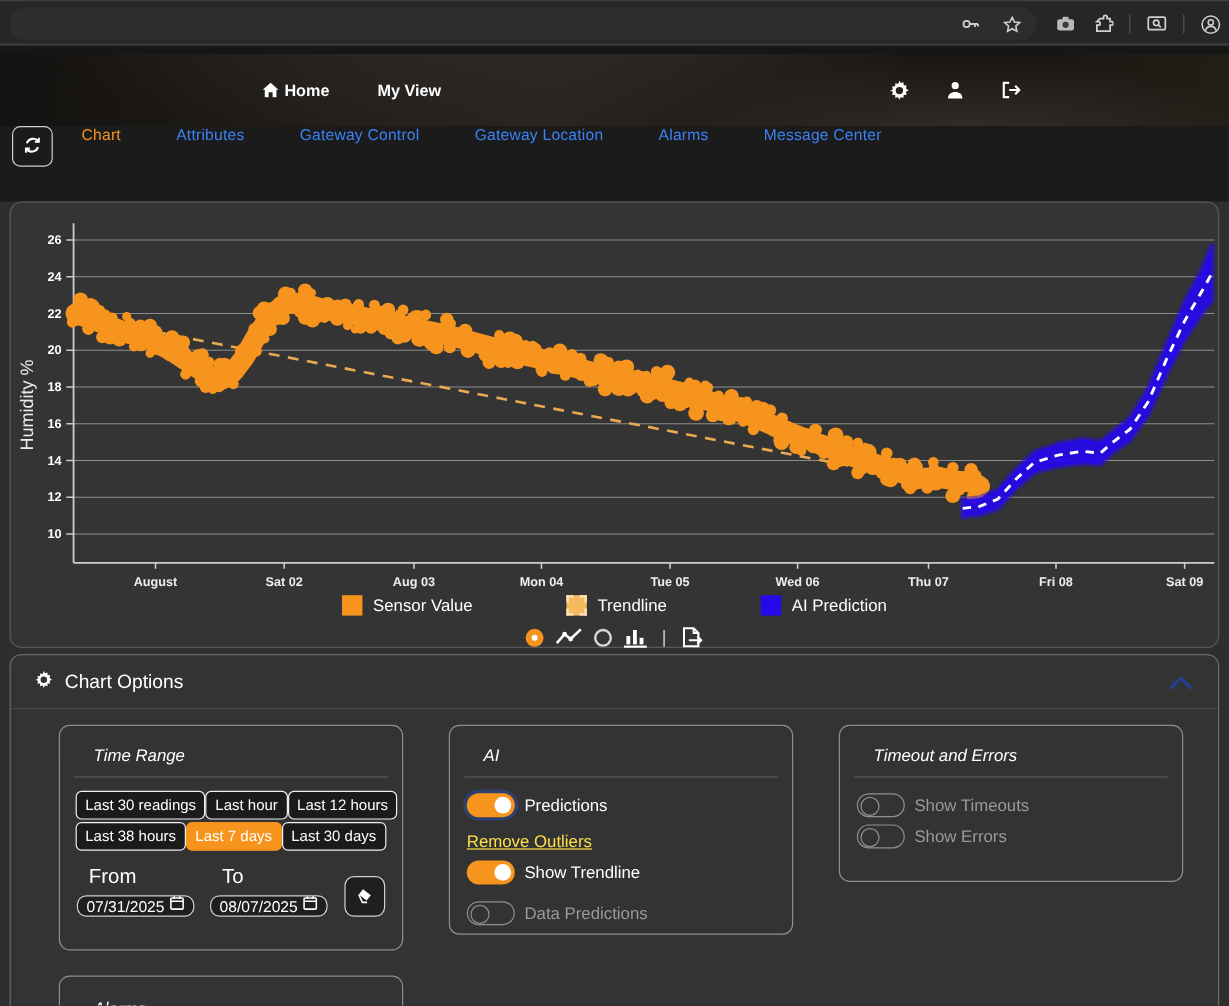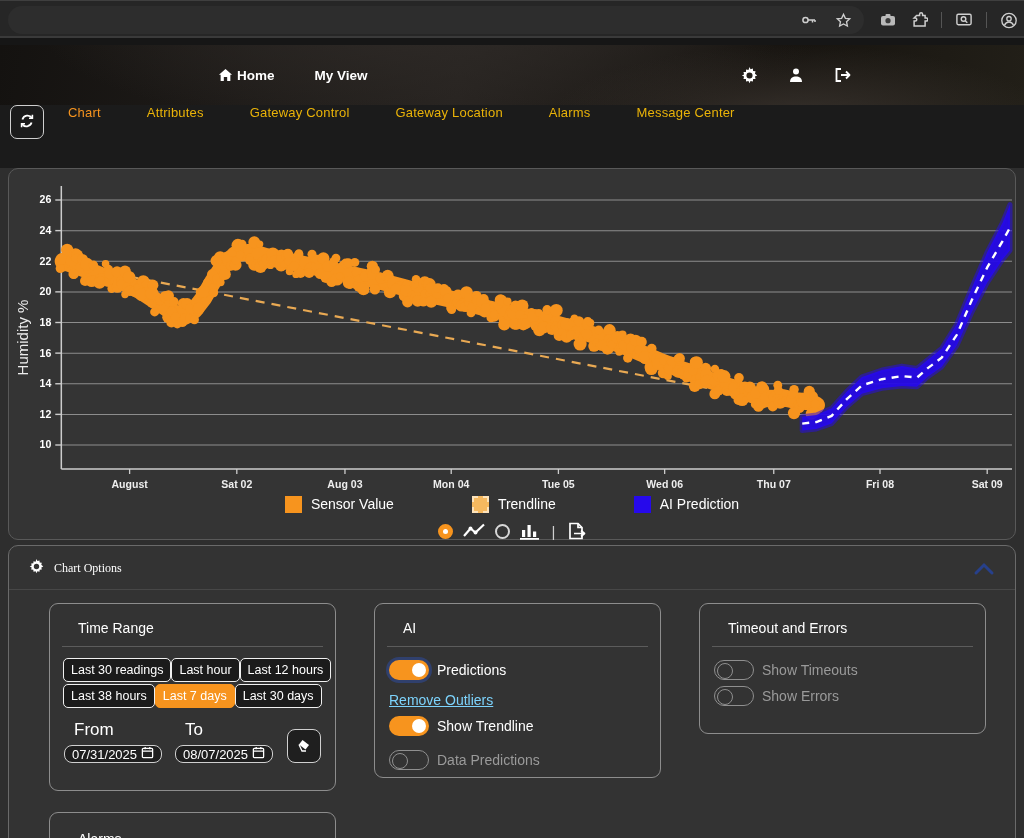--- a/index.html
+++ b/index.html
@@ -30,21 +30,21 @@
   .hero-links { display:flex; gap:40px; margin-left:216px; }
   .hero-link { display:flex; align-items:center; gap:3px; font-size:13.5px; font-weight:700; color:#fff; cursor:pointer; }
   .hero-actions { position:absolute; right:172px; top:0; height:60px; display:flex; align-items:center; gap:29px; color:#fff; }
   .hicon { width:18px; height:18px; display:inline-flex; align-items:center; justify-content:center; }
 
   
   .tab-bar { height:63px; background:#1b1b1b; display:flex; align-items:flex-start; padding-left:10px; }
   .refresh-btn { width:34px; height:34px; border:1px solid #cfcfcf; border-radius:7px;
     background:transparent; display:flex; align-items:center; justify-content:center; color:#fff; cursor:pointer; }
   .tabs { display:flex; gap:46px; margin-left:24px; }
-  .tab { font-size:13px; color:#eab308; letter-spacing:.2px; cursor:pointer; white-space:nowrap; }
+  .tab { font-size:13px; color:#3b82f6; letter-spacing:.2px; cursor:pointer; white-space:nowrap; }
   .tab.active { color:#f7941e; }
 
   
   .chart-panel { margin:0 8px; height:372px; background:#343434; border:1px solid #595959;
     border-radius:10px; position:relative; padding-top:8px; }
   .y-axis-title { position:absolute; left:-24px; top:160px; transform:rotate(-90deg);
     font-size:15px; color:#ececec; }
   svg.chart { display:block; width:100%; height:318px; }
   .legend-row { display:flex; justify-content:center; gap:78px; align-items:center; height:26px; margin-top:-4px; }
   .legend-item { display:flex; align-items:center; gap:9px; font-size:14px; color:#fff; }
@@ -57,25 +57,25 @@
   .ctl-radio.selected { border-color:#f7941e; background:#f7941e; }
   .ctl-radio.selected::after { content:""; position:absolute; left:3px; top:3px; width:5px; height:5px; border-radius:50%; background:#fff; }
   .ctl-icon { display:inline-flex; align-items:center; cursor:pointer; color:#fff; }
   .ctl-sep { color:#cfcfcf; font-size:15px; padding:0 2px; }
 
   
   .options-panel { margin:5px 8px 0; background:#333; border:1px solid #6a6a6a;
     border-radius:10px; height:360px; }
   .options-header { display:flex; align-items:center; gap:10px; padding:13px 20px 11px;
     border-bottom:1px solid #474747; }
-  .options-title { font-size:12px; color:#fff;font-family:Liberation Serif, serif; }
+  .options-title { font-size:16px; color:#fff; }
   .chevron { margin-left:auto; color:#27408b; display:inline-flex; cursor:pointer; }
   .cards-row { display:flex; gap:38px; align-items:flex-start; padding:13px 0 0 40px; }
   .card { width:287px; background:#333; border:1px solid #8d8d8d; border-radius:9px; }
-  .card-title { font-size:14px; color:#fff; padding:16px 0 10px 28px; }
+  .card-title { font-size:14px; color:#fff; padding:16px 0 10px 28px;font-style:italic; }
   .card-divider { border:none; border-top:1px solid #5c5c5c; margin:0 12px; }
 
   
   .tr-buttons { padding:11px 13px 0; }
   .tr-row { display:flex; gap:0; margin-bottom:2px; }
   .tr-btn { font-size:12.5px; color:#fff; background:#1b1b1b; border:1px solid #f0f0f0;
     border-radius:5px; padding:4px 7px; white-space:nowrap; cursor:pointer;
     font-family:"Liberation Sans",sans-serif; }
   .tr-btn.active { background:#f7941e; border-color:#f7941e; }
   .fromto { display:flex; align-items:flex-end; gap:13px; padding:10px 14px 0; }
@@ -93,21 +93,21 @@
   .toggle { width:40px; height:20px; border-radius:10px; position:relative; flex:0 0 auto; cursor:pointer; }
   .toggle.on { background:#f7941e; }
   .toggle.on::after { content:""; position:absolute; right:3px; top:3px; width:14px; height:14px;
     border-radius:50%; background:#fff; }
   .toggle.off { background:transparent; border:1px solid #8f8f8f; }
   .toggle.off::after { content:""; position:absolute; left:2px; top:2px; width:14px; height:14px;
     border-radius:50%; border:1px solid #8f8f8f; }
   .toggle.focused { box-shadow:0 0 0 3px rgba(44,80,180,.45); }
   .toggle-label { font-size:14px; color:#fff; }
   .toggle-row.disabled .toggle-label { color:#9a9a9a; }
-  .outliers-link { color:#7dd3fc; text-decoration:underline; font-size:14px; margin:6px 0 8px; cursor:pointer; width:fit-content; }
+  .outliers-link { color:#fde047; text-decoration:underline; font-size:14px; margin:6px 0 8px; cursor:pointer; width:fit-content; }
 
   .alarms-card { margin:21px 0 0 40px; height:60px; }
 </style>
 </head>
 <body>
 
 <div class="browser-bar">
   <div class="omnibox">
     <span class="cicon">
       <svg width="18" height="18" viewBox="0 0 18 18" fill="none" stroke="#cfcfcf" stroke-width="1.5">

